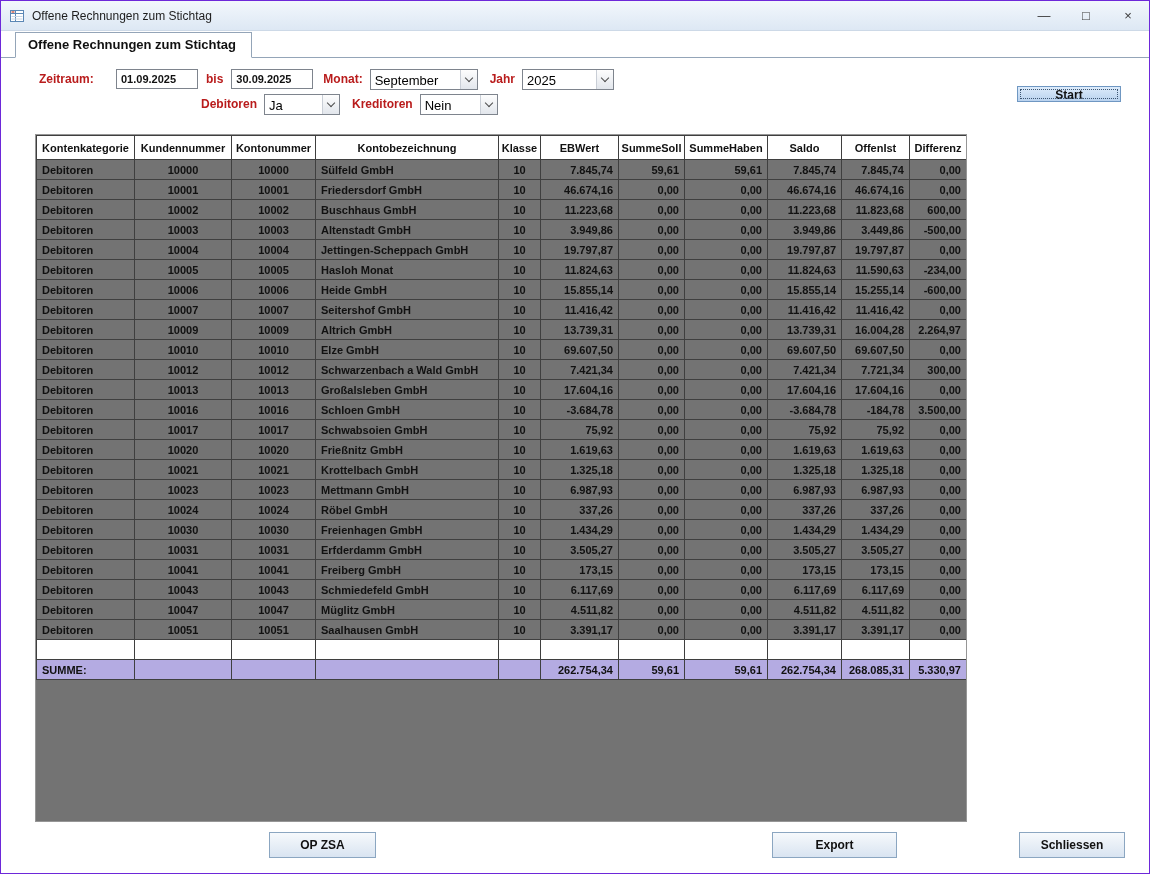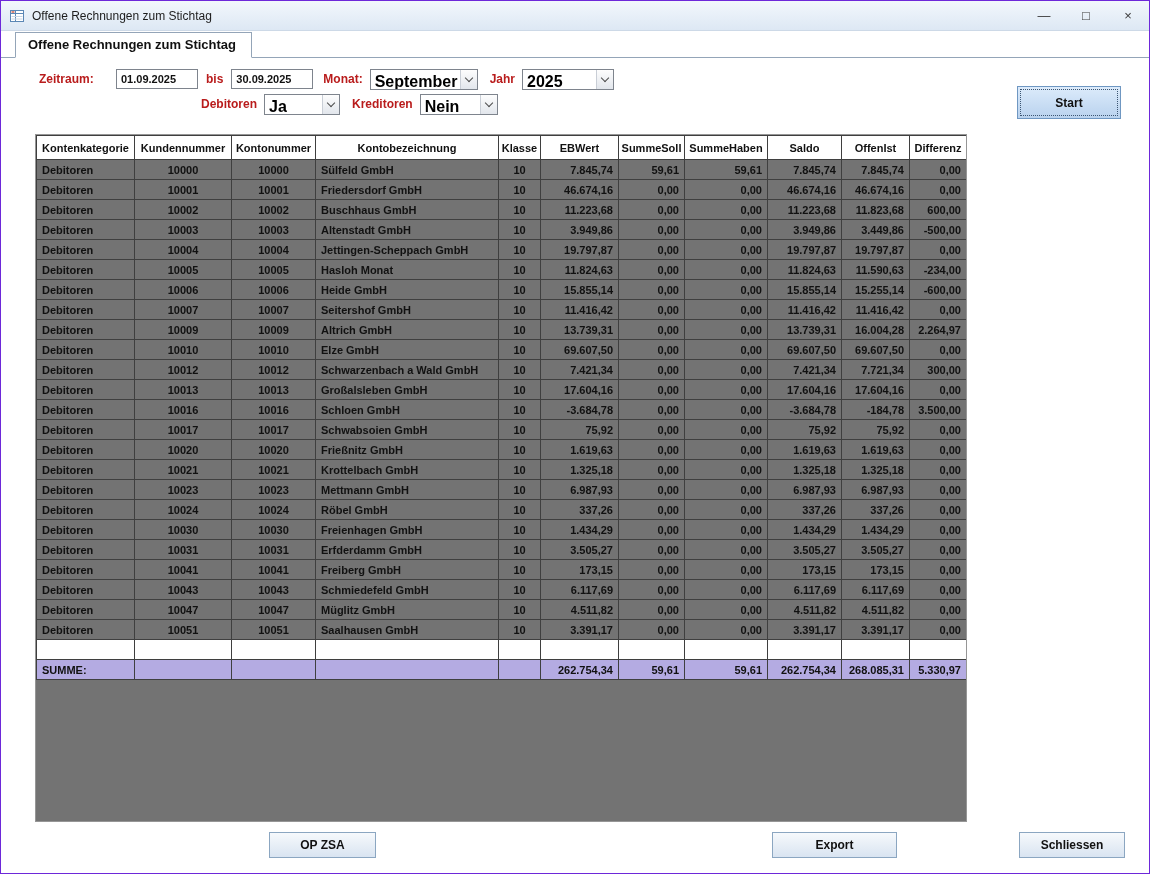--- a/index.html
+++ b/index.html
@@ -45,31 +45,31 @@
   .lab-jahr { margin-left:12px; }
   .lab-kred { margin-left:12px; }
   .ftext {
     width:82px; height:20px; border:1px solid #7e848d; background:#fff;
     font-family:inherit; font-weight:bold; font-size:11px; padding:0 4px; color:#111;
   }
   .combo {
     display:inline-flex; height:21px; border:1px solid #7e848d; background:#fff;
     align-items:stretch;
   }
-  .combo-value { flex:1; font-weight:bold; font-size:16px; padding:3px 4px 0 4px; white-space:nowrap; overflow:hidden; }
+  .combo-value { flex:1; font-weight:normal; font-size:13px; padding:3px 4px 0 4px; white-space:nowrap; overflow:hidden; }
   .combo-btn {
     width:17px; border-left:1px solid #c9ced6;
     background:linear-gradient(#fdfdfd,#e2e6ec);
     display:flex; align-items:center; justify-content:center;
   }
   .chev { width:6px; height:6px; border-right:1.5px solid #4c4c4c; border-bottom:1.5px solid #4c4c4c; transform:rotate(45deg); margin-top:-3px; }
   .w-monat { width:108px; } .w-jahr { width:92px; } .w-deb { width:76px; } .w-kred { width:78px; }
 
   .start-btn {
-    position:absolute; right:28px; top:28px; width:104px; height:33px;
+    position:absolute; right:28px; top:28px; width:104px; height:16px;
     background:linear-gradient(#dcebfb,#b9d2ee);
     border:1px solid #6f97c2; font-family:inherit; font-weight:bold; font-size:12px; color:#111;
     outline:1px dotted #3c5572; outline-offset:-4px; cursor:default;
   }
 
   
   .table-panel {
     margin:14px 0 0 34px; width:932px; height:688px;
     border:1px solid #969696; background:#737373; overflow:hidden;
   }

